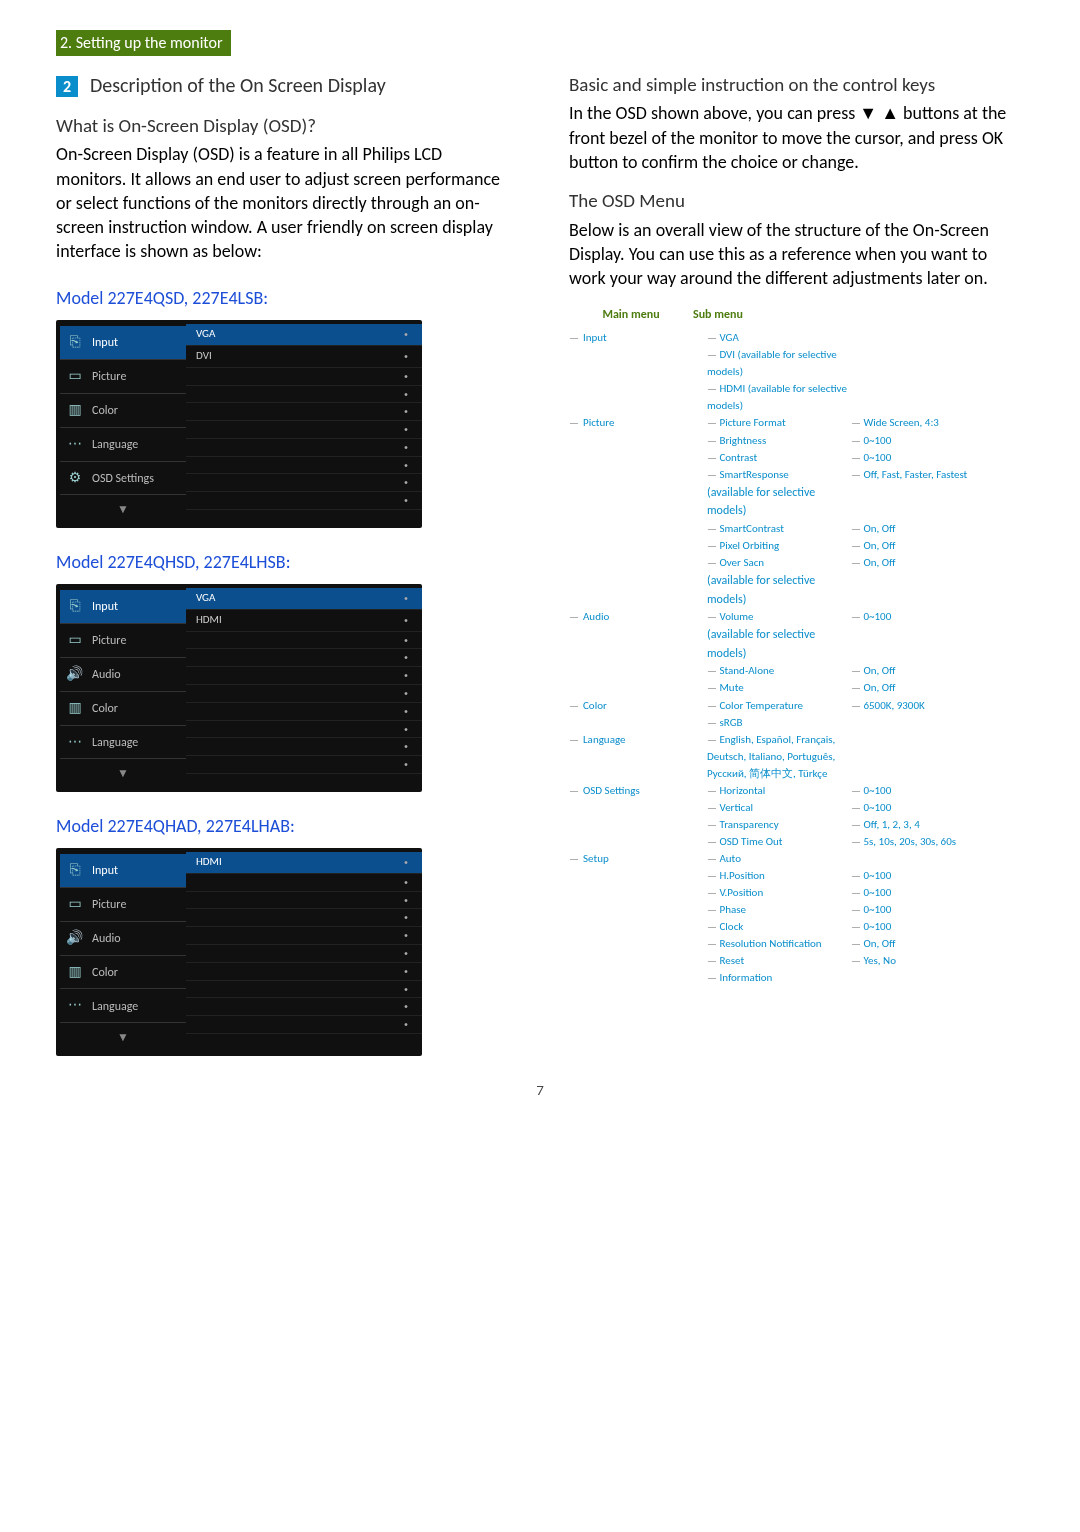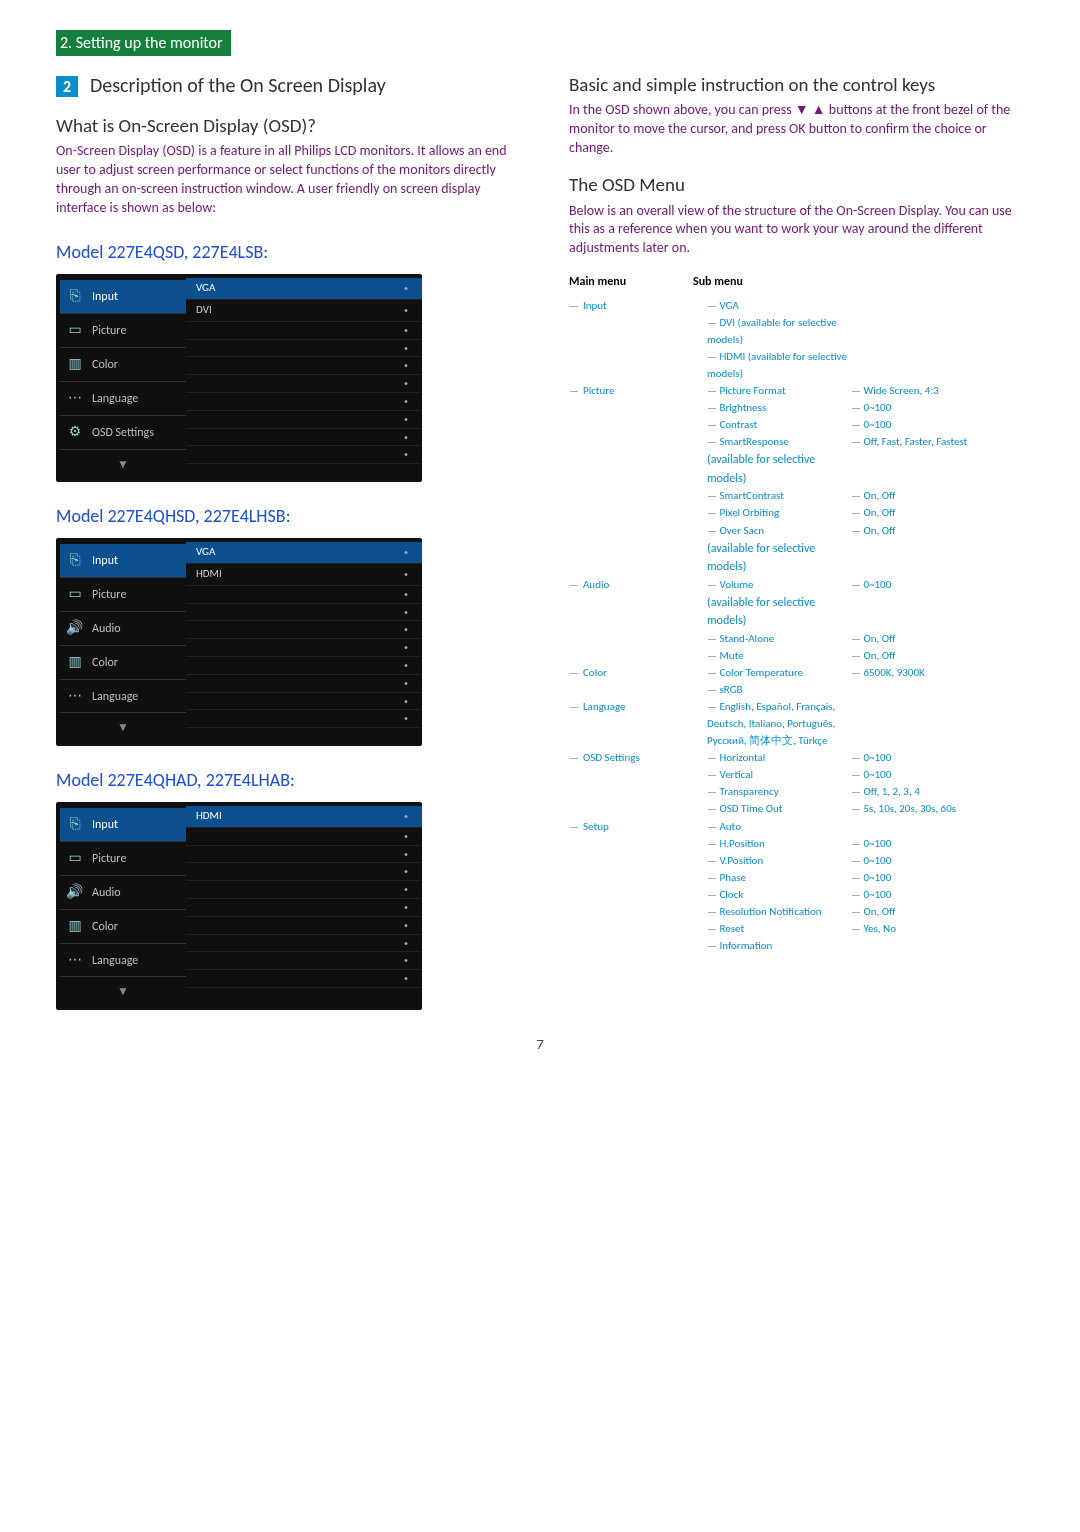--- a/index.html
+++ b/index.html
@@ -7,21 +7,21 @@
     background: #fff;
     color: #333;
     margin: 0;
     padding: 30px 56px;
     width: 1080px;
     box-sizing: border-box;
     font-size: 17px;
     line-height: 1.35;
   }
   .breadcrumb {
-    background: #15803d;
+    background: #4d7c0f;
     color: #fff;
     display: inline-block;
     padding: 2px 8px 2px 4px;
     font-size: 16px;
     margin-bottom: 8px;
   }
   .two-col { display: flex; gap: 58px; }
   .col { flex: 1 1 0; }
   h2.section-title {
     font-weight: 400;
@@ -33,21 +33,21 @@
     display: inline-block;
     background: #0a8ecb;
     color: #fff;
     font-weight: bold;
     width: 22px;
     text-align: center;
     margin-right: 12px;
     font-size: 16px;
   }
   h3.sub { font-weight: 400; font-size: 19px; color: #333; margin: 14px 0 4px 0; }
-  p.body { color: #701a75; font-size: 14px; margin: 4px 0 14px 0; }
+  p.body { color: #000000; font-size: 18px; margin: 4px 0 14px 0; }
   .model-label { font-size: 18px; color: #1d4ed8; margin: 22px 0 10px 0; }
 
   .osd {
     background: #101010;
     border-radius: 2px;
     width: 366px;
     color: #ddd;
     display: flex;
     font-size: 12px;
   }
@@ -77,21 +77,21 @@
     font-size: 11px;
   }
   .osd-opt.selected { background: #0b4f8f; color: #fff; }
   .dot { color: #aaa; font-size: 8px; }
 
   .tree {
     font-size: 11px;
     color: #0a8ecb;
     line-height: 1.55;
   }
-  .tree .hdr { color: #000000; font-weight: bold; font-size: 12px; display: inline-block; }
+  .tree .hdr { color: #4d7c0f; font-weight: bold; font-size: 12px; display: inline-block; text-align: center; }
   .main-row { display: flex; }
   .main-label { width: 110px; color: #0a8ecb; position: relative; padding-left: 14px;}
   .main-label::before { content:"—"; color:#888; position:absolute; left:0; }
   .sub-col { flex: 1; }
   .sub-row { display: flex; align-items: flex-start; padding-left: 14px; }
   .sub-label { width: 144px; color: #0a8ecb; position: relative; }
   .val-label { color: #0a8ecb; }
   .notelike { color: #0a8ecb; font-size: 12px; }
   .grey { color:#888; }
   .page-num { text-align:center; font-size:15px; color:#444; margin-top:24px;}

